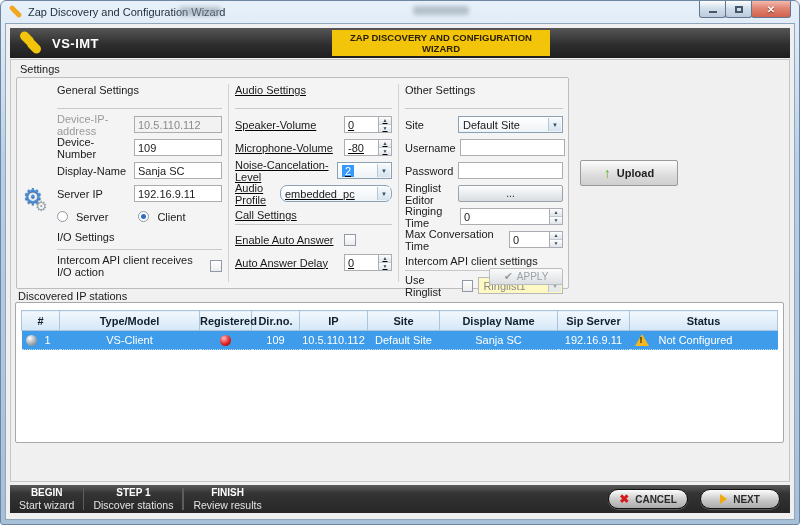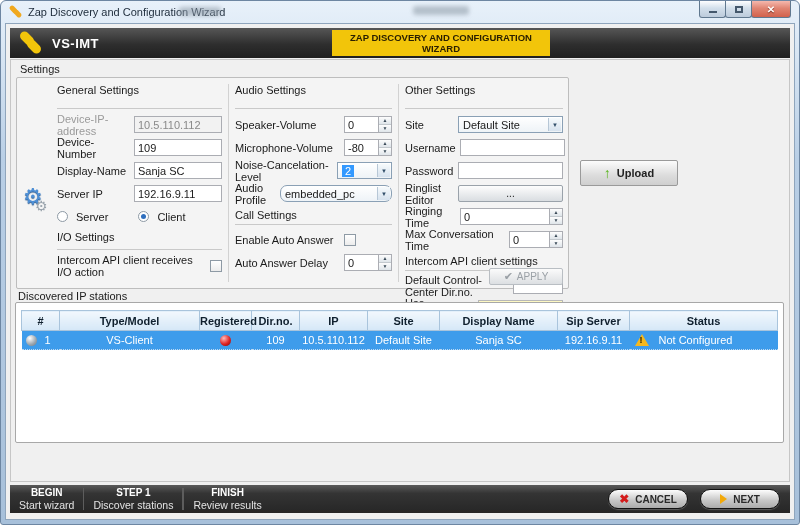--- a/index.html
+++ b/index.html
@@ -44,21 +44,21 @@
   .content { position:absolute; left:4px; top:35px; right:4px; height:423px;
     border:1px solid #c6c6c6; background:#f0f0f0; }
   .grouplabel { position:absolute; font-size:11px; color:#1a1a1a; }
   .settings-label { left:9px; top:3px; }
   .stations-label { left:7px; top:230px; }
 
   .settings-box { position:absolute; left:5px; top:17px; width:553px; height:212px;
     border:1px solid #bdbdbd; background:#f4f4f4; border-radius:2px; }
   .scol { position:absolute; top:0; bottom:0; padding:6px 6px 0 6px; }
   .col1 { left:0;  width:211px; padding-left:40px; }
-  .col2 { left:212px; width:169px; }
+  .col2 { left:212px; width:169px;text-decoration:underline; }
   .col3 { left:382px; width:170px; }
   .vdiv { position:absolute; top:6px; bottom:6px; width:1px; background:#d2d2d2; }
   .vdiv1 { left:211px; } .vdiv2 { left:381px; }
 
   .sectitle { font-size:11px; color:#1a1a1a; padding-bottom:12px; border-bottom:1px solid #c9c9c9; margin-bottom:4px; }
   .subtitle { font-size:11px; color:#1a1a1a; padding-bottom:3px; border-bottom:1px solid #c9c9c9; margin:4px 0 3px 0; }
   .frow { display:flex; align-items:center; height:23px; font-size:11px; color:#1a1a1a; }
   .frow .lab { flex:1; padding-right:4px; }
   .lab.dis { color:#9a9a9a; }
 
@@ -316,24 +316,20 @@
             <span class="lab">Max Conversation Time</span>
             <span class="spinwrap">
               <input class="tb" style="width: 40px;" value="0">
               <span class="spinner">
                   <div>▲</div>
                   <div>▼</div>
                 </span>
             </span>
           </div>
           <div class="subtitle">Intercom API client settings</div>
-          <div class="frow">
-            <span class="lab">Default Control-Center Dir.no.</span>
-            <input class="tb w50" value="" style="">
-          </div>
           <div class="frow" style="justify-content:flex-end; gap:5px;">
             <span>Use Ringlist</span>
             <span class="cb"></span>
             <span class="combo dis w92">
               <span class="val">Ringlist1</span>
               <span class="arr">▼</span>
             </span>
           </div>
           <button class="apply-btn">
             <span class="apply-check">✔</span>

